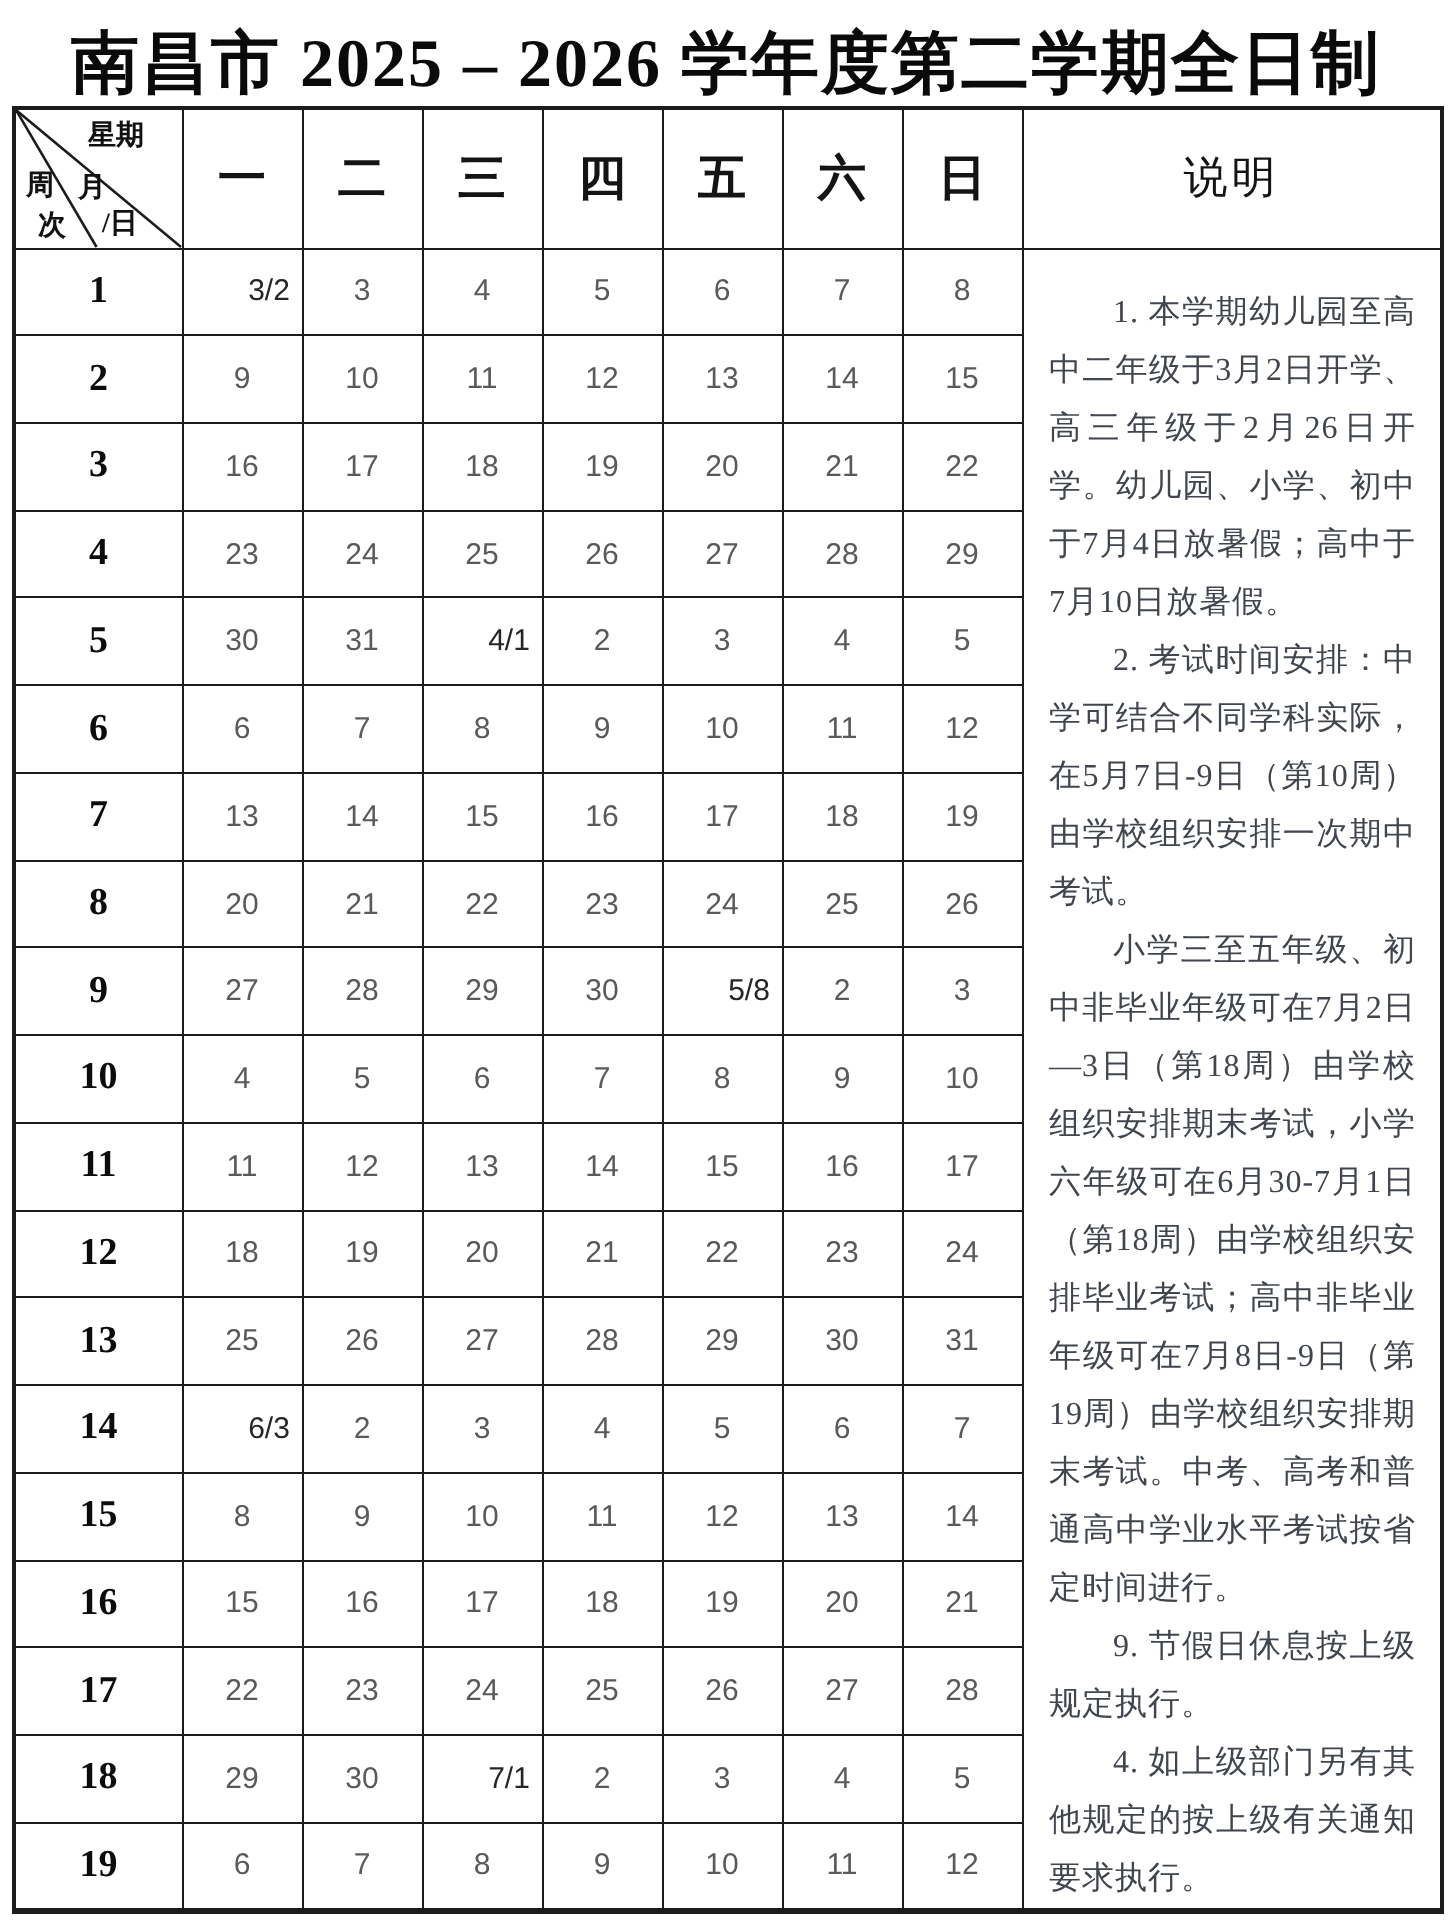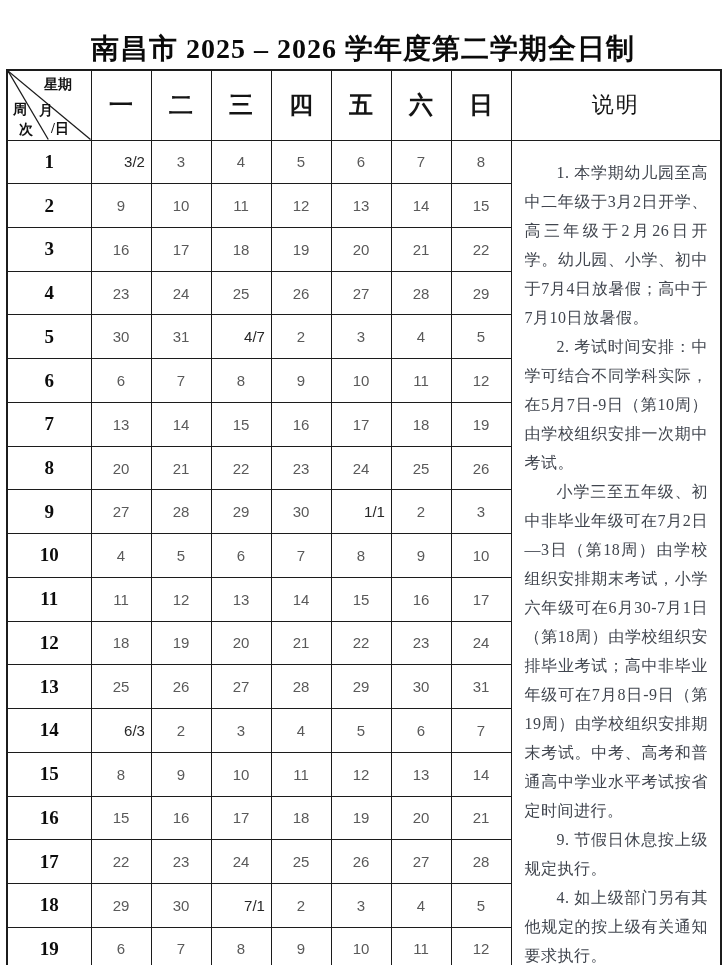--- a/index.html
+++ b/index.html
@@ -1,22 +1,22 @@
 <!DOCTYPE html>
 <html style="--bg: #ffffff; --grid: #1c1c1c; --notes-color: #40454e; --date-color: #5a5a5a; --month-start: #262626;"><head>
 <meta charset="utf-8">
 <style>
   html,body{margin:0;padding:0;background:#fff;}
   .page{
     position:relative;width:726px;height:965px;background:var(--bg,#fff);
     font-family:"Liberation Serif",serif;color:#000;overflow:hidden;
   }
   .title{
-    padding-top:32px;text-align:center;font-weight:bold;
-    font-size:28px;line-height:33px;color:#0a0a0a;letter-spacing:1px;
+    padding-top:16px;text-align:center;font-weight:bold;
+    font-size:34px;line-height:33px;color:#0a0a0a;letter-spacing:1px;
   }
   table.cal-table{
     border-collapse:collapse;table-layout:fixed;
     width:714px;margin:4px 0 0 6px;
     border:2px solid var(--grid,#1a1a1a);
     border-bottom-width:3px;
   }
   .cal-table th,.cal-table td{
     border:1px solid var(--grid,#1a1a1a);
     padding:0;text-align:center;vertical-align:middle;
@@ -141,21 +141,21 @@
           <td class="date-td">25</td>
           <td class="date-td">26</td>
           <td class="date-td">27</td>
           <td class="date-td">28</td>
           <td class="date-td">29</td>
         </tr>
         <tr>
           <td class="week-td">5</td>
           <td class="date-td">30</td>
           <td class="date-td">31</td>
-          <td class="date-td month-start">4/7</td>
+          <td class="date-td month-start">4/1</td>
           <td class="date-td">2</td>
           <td class="date-td">3</td>
           <td class="date-td">4</td>
           <td class="date-td">5</td>
         </tr>
         <tr>
           <td class="week-td">6</td>
           <td class="date-td">6</td>
           <td class="date-td">7</td>
           <td class="date-td">8</td>
@@ -183,21 +183,21 @@
           <td class="date-td">24</td>
           <td class="date-td">25</td>
           <td class="date-td">26</td>
         </tr>
         <tr>
           <td class="week-td">9</td>
           <td class="date-td">27</td>
           <td class="date-td">28</td>
           <td class="date-td">29</td>
           <td class="date-td">30</td>
-          <td class="date-td month-start">1/1</td>
+          <td class="date-td month-start">5/8</td>
           <td class="date-td">2</td>
           <td class="date-td">3</td>
         </tr>
         <tr>
           <td class="week-td">10</td>
           <td class="date-td">4</td>
           <td class="date-td">5</td>
           <td class="date-td">6</td>
           <td class="date-td">7</td>
           <td class="date-td">8</td>

